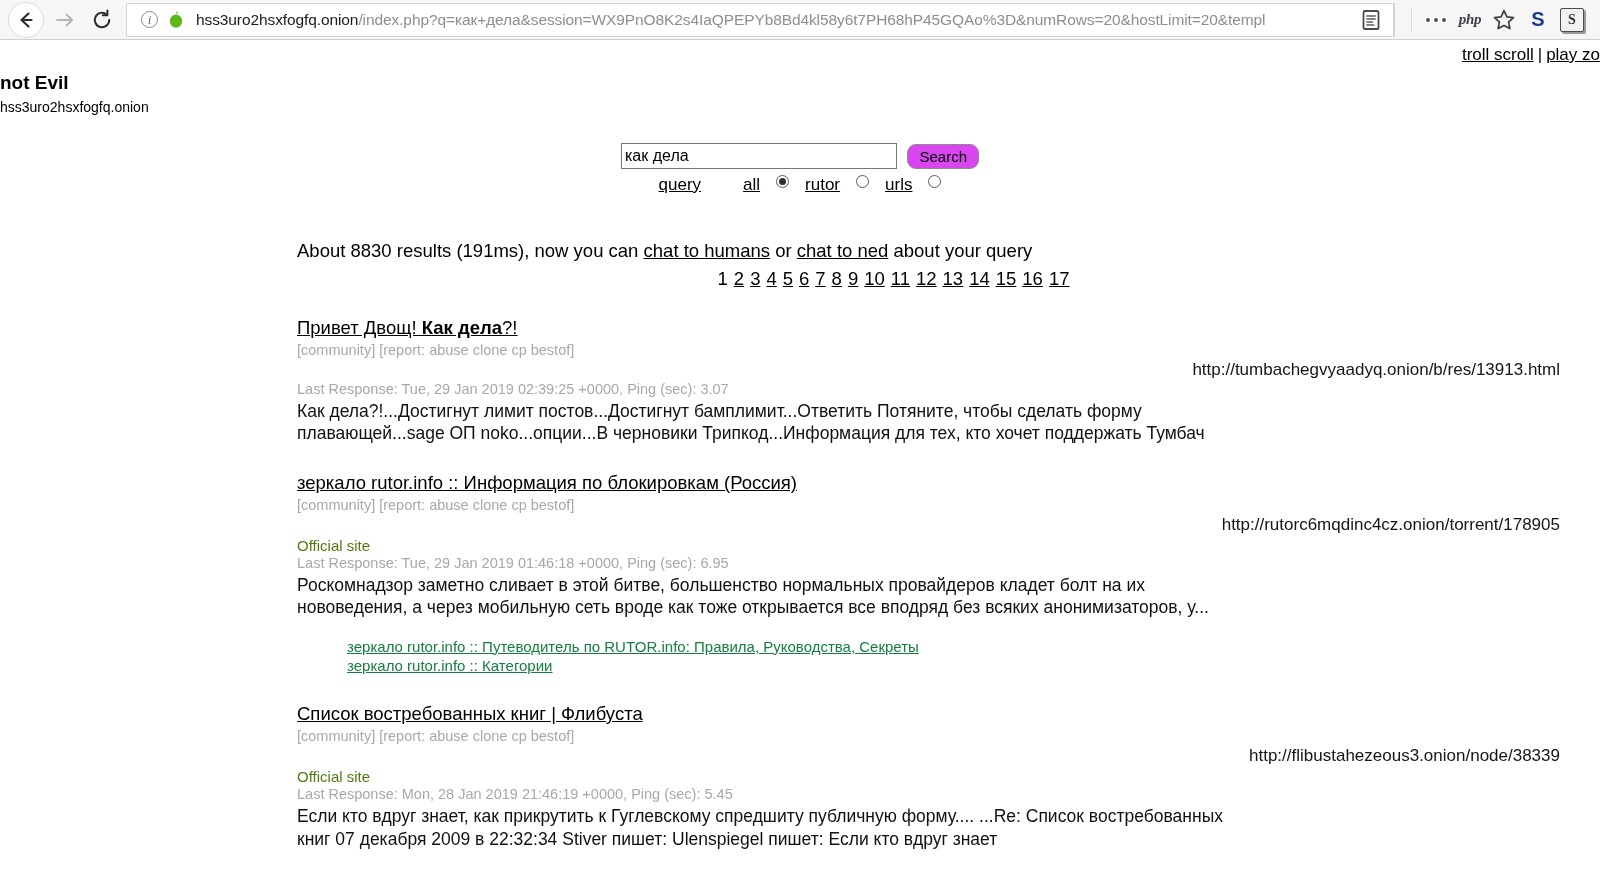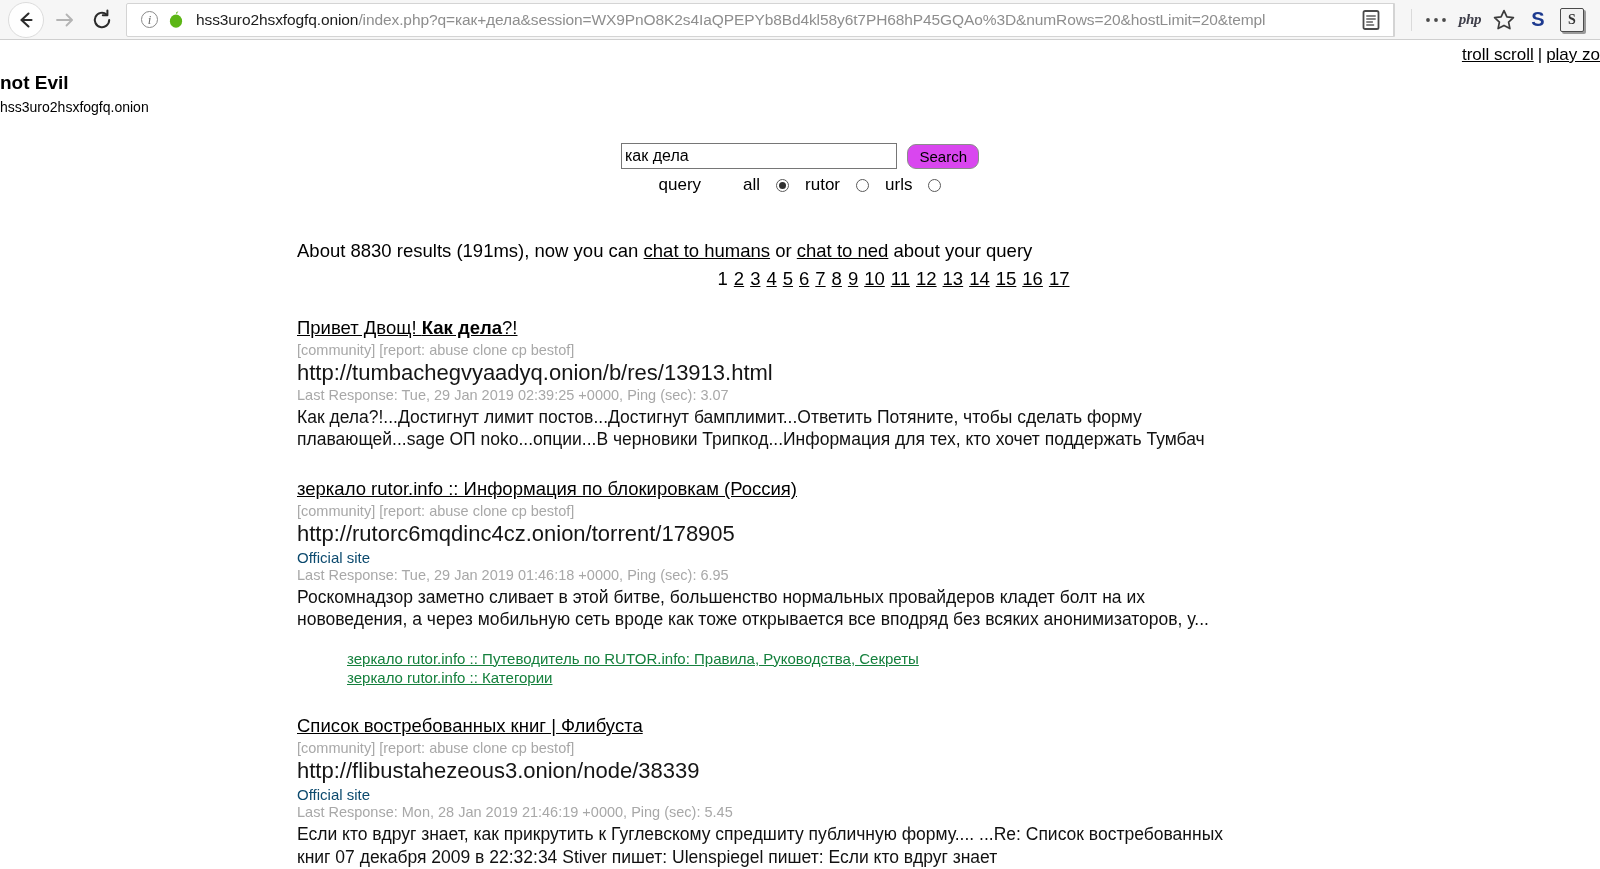--- a/index.html
+++ b/index.html
@@ -220,22 +220,22 @@
     border: 1px solid #8c8c8c;
     border-radius: 9px;
     vertical-align: middle;
     cursor: pointer;
   }
   .radio-row {
     margin-top: 6px;
     font-size: 17px;
     display: flex;
     justify-content: center;
-    align-items: center;
     gap: 0px;
+    text-decoration: underline;
   }
   .radio-row .lbl { margin-right: 16px; }
   .radio-row .lbl.first { margin-right: 42px; }
   .radio {
     width: 13px; height: 13px;
     border: 1.3px solid #5a5a5a;
     border-radius: 50%;
     display: inline-block;
     box-sizing: border-box;
     margin-right: 16px;
@@ -289,27 +289,28 @@
     color: #000;
     display: inline;
   }
   .result-title b { font-weight: bold; }
   .result-tags {
     font-size: 14.5px;
     color: #a8a8a8;
     margin-top: 3px;
   }
   .result-url {
-    font-size: 22px;
+    font-size: 17px;
     color: #151515;
     margin-top: 2px;
+    text-align: right;
   }
   .official {
     font-size: 15px;
-    color: #0c4a6e;
+    color: #4d7c0f;
     margin-top: 2px;
   }
   .result-meta {
     font-size: 14.5px;
     color: #a8a8a8;
     margin-top: 1px;
   }
   .result-snippet {
     font-size: 17.5px;
     color: #111;

